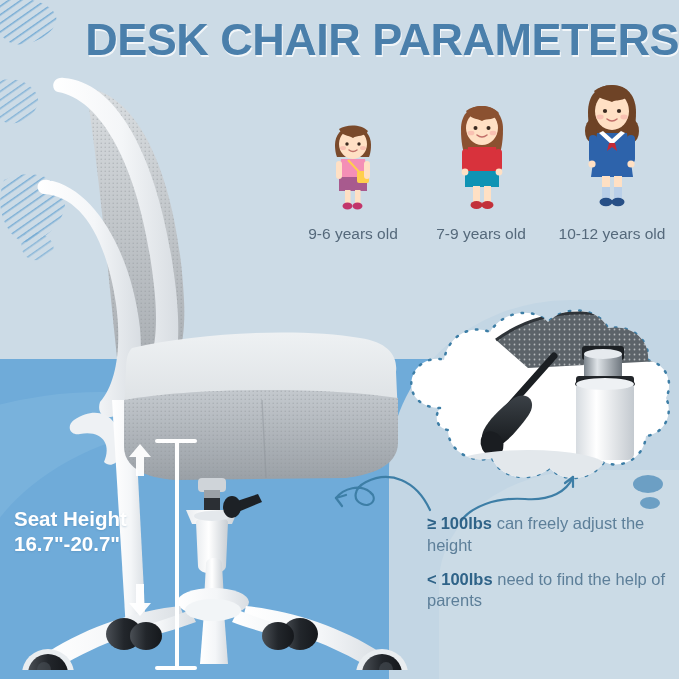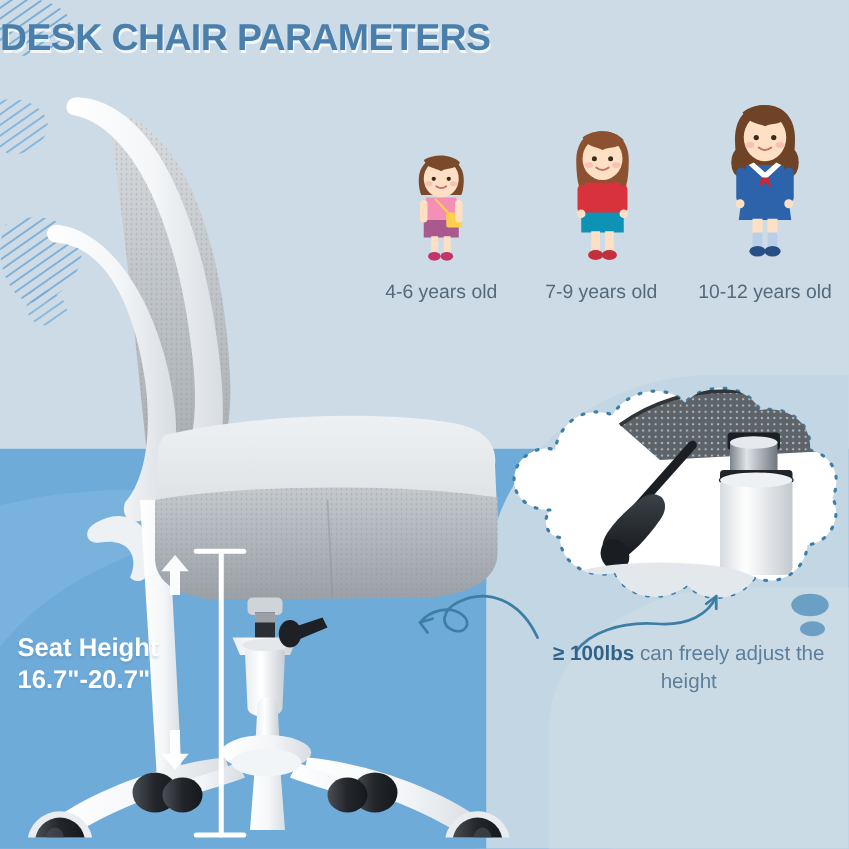--- a/index.html
+++ b/index.html
@@ -37,22 +37,22 @@
 
   
   .scribble { position:absolute; opacity:.85; }
   .scr-a { left:-8px; top:-6px; }
   .scr-b { left:-10px; top:72px; }
   .scr-c { left:-6px; top:160px; }
 
   
   .title {
     position:absolute; left:0; right:0; top:14px;
-    text-align:left;
-    font-size:30px; font-weight:bold; letter-spacing:-.5px;
+    text-align:right;
+    font-size:45px; font-weight:bold; letter-spacing:-.5px;
     color:#4a7fab;
     text-shadow:1px 2px 0 rgba(255,255,255,.75);
     font-family:"Liberation Sans", sans-serif;
   }
 
   
   .kids { position:absolute; left:283px; top:100px; width:396px; height:145px; }
   .kid { position:absolute; bottom:28px; }
   .kid-label {
     position:absolute; bottom:0; text-align:center;
@@ -86,21 +86,21 @@
   .conn { position:absolute; }
   .conn-left { left:330px; top:462px; }
   .conn-right { left:455px; top:455px; }
 
   
   .bullets {
     position:absolute; left:427px; top:513px; width:248px;
     font-size:16.5px; line-height:1.32; color:#5d7f99;
     font-family:"Liberation Sans", sans-serif;
   }
-  .bullets p { margin-bottom:12px;text-align:center; }
+  .bullets p { margin-bottom:12px; }
   .bullets b { color:#2f6388; font-weight:bold; }
 </style>
 </head>
 <body>
 
 <div id="stage">
 
   <div class="bg-top"></div>
   <div class="bg-blue-band"></div>
   <div class="bg-blue-blob"></div>
@@ -144,21 +144,21 @@
           <path d="M13 37 L27 52" stroke="#ffcf4d" stroke-width="2" fill="none"></path>
           <rect x="22" y="48" width="12" height="12" rx="2" fill="#ffcf4d"></rect>
           <rect x="1" y="38" width="6" height="18" rx="3" fill="#ffe0c4"></rect>
           <rect x="29" y="38" width="6" height="18" rx="3" fill="#ffe0c4"></rect>
           <rect x="10" y="67" width="5.5" height="14" fill="#ffe0c4"></rect>
           <rect x="20" y="67" width="5.5" height="14" fill="#ffe0c4"></rect>
           <ellipse cx="12.5" cy="83" rx="5" ry="3.5" fill="#c2356a"></ellipse>
           <ellipse cx="22.5" cy="83" rx="5" ry="3.5" fill="#c2356a"></ellipse>
         </g>
       </svg>
-      <div class="kid-label" style="left:0; width:120px; bottom:-26px;">4-6 years old</div>
+      <div class="kid-label" style="left:0; width:120px; bottom:-26px;">9-6 years old</div>
     </div>
 
     <div class="kid" style="left:138px; width:120px;">
       <svg width="120" height="112" viewBox="0 0 120 112">
         <g transform="translate(40,2)">
           <path d="M21 3 C35 3 42 13 42 26 C42 40 40 48 38 52 L4 52 C2 48 0 40 0 26 C0 13 7 3 21 3Z" fill="#8b5130"></path>
           <ellipse cx="21" cy="25" rx="16" ry="17" fill="#ffe0c4"></ellipse>
           <path d="M5 8 C14 1 30 1 38 10 C34 18 26 15 21 18 C15 15 9 16 5 8Z" fill="#8b5130"></path>
           <circle cx="14.5" cy="25" r="2" fill="#3a2a20"></circle>
             <circle cx="27.5" cy="25" r="2" fill="#3a2a20"></circle>
@@ -374,15 +374,20 @@
     <path d="M6 66 C16 52 40 42 70 44 C96 46 112 36 118 22" stroke="#3d7ea6" stroke-width="2.2" fill="none" stroke-linecap="round"></path>
     <path d="M118 22 L110 28 M118 22 L118 32" stroke="#3d7ea6" stroke-width="2.2" fill="none" stroke-linecap="round"></path>
   </svg>
 
   <div class="bullets">
     <p>
       <b>≥</b>
       <b>100lbs</b>
       <span>can freely adjust the height</span>
     </p>
+    <p>
+      <b>&lt;</b>
+      <b>100lbs</b>
+      <span>need to find the help of parents</span>
+    </p>
   </div>
 
 </div>
 
 </body></html>

